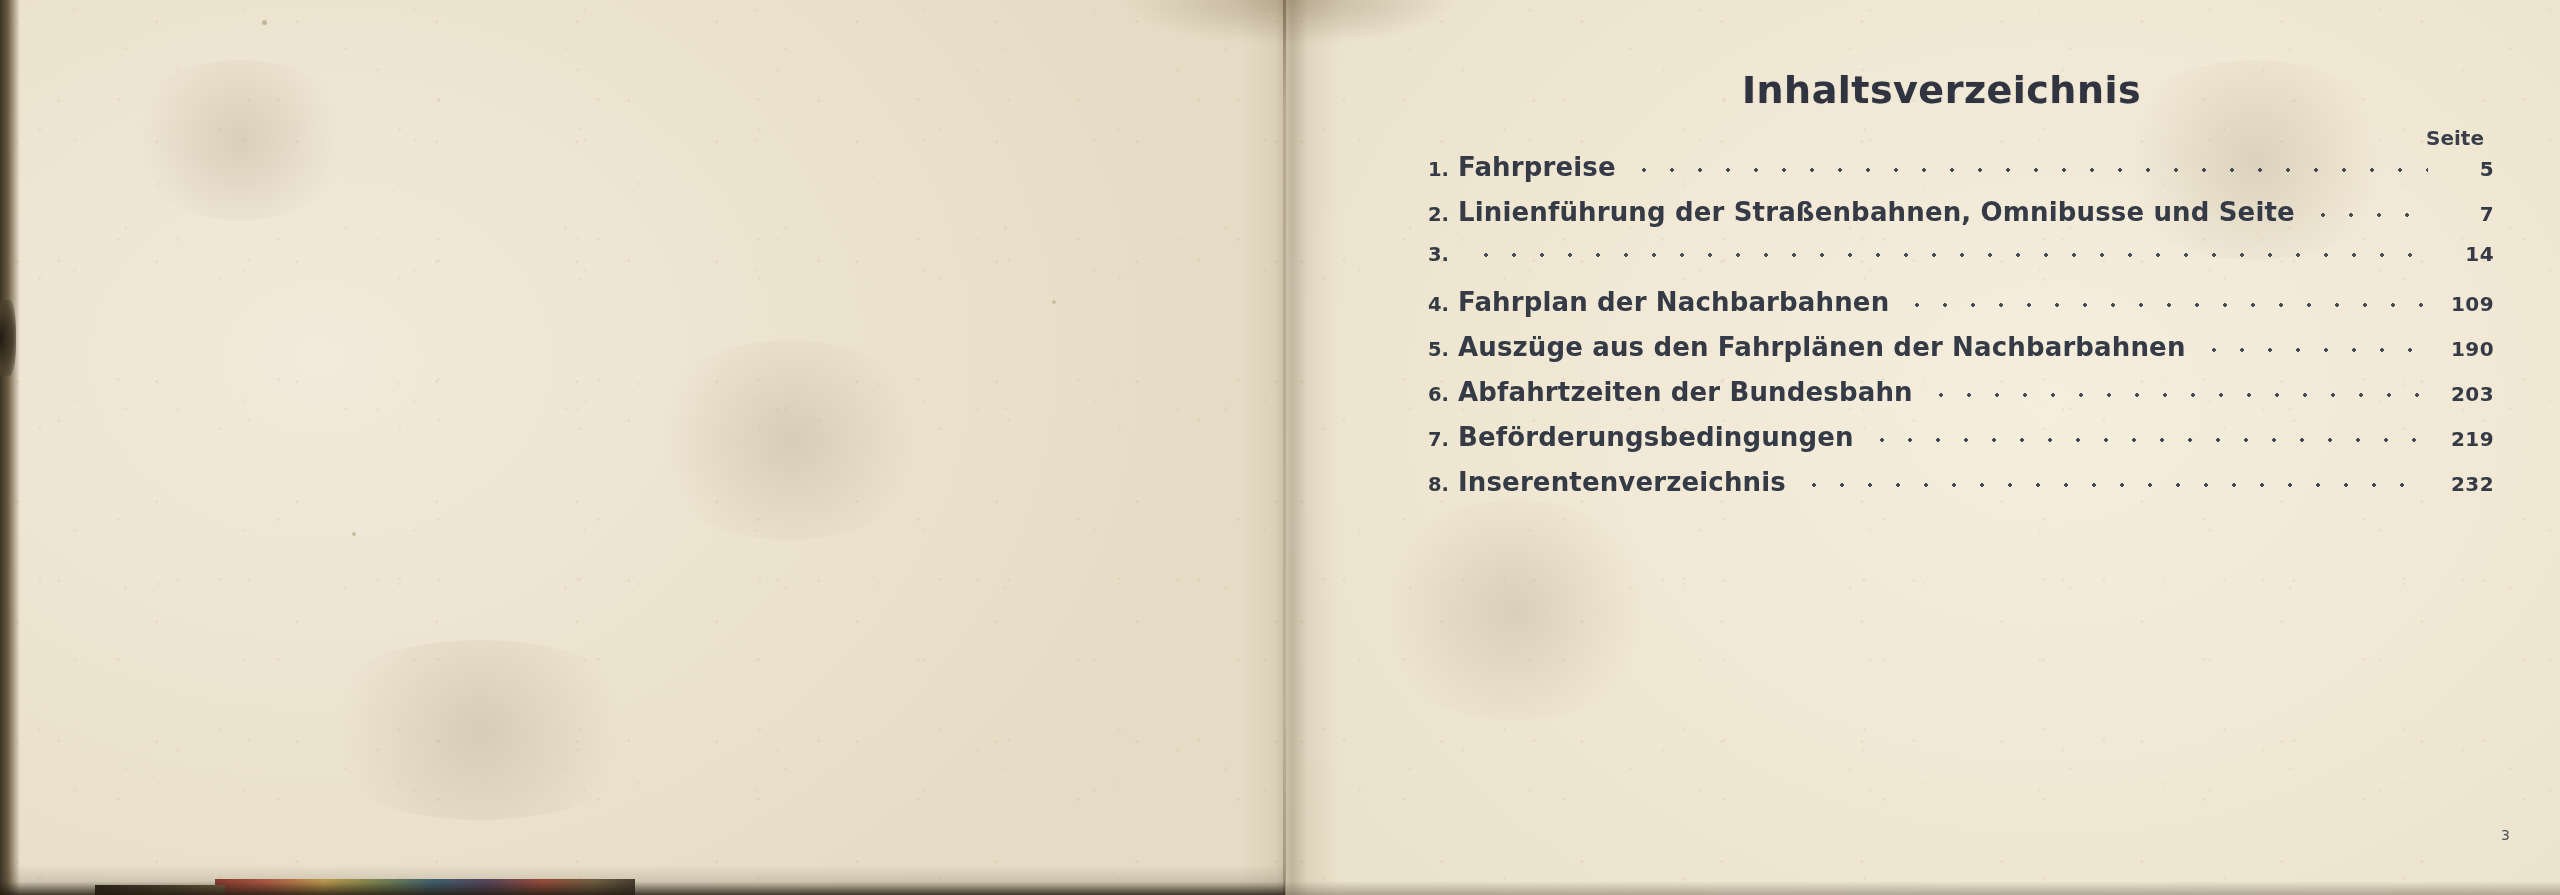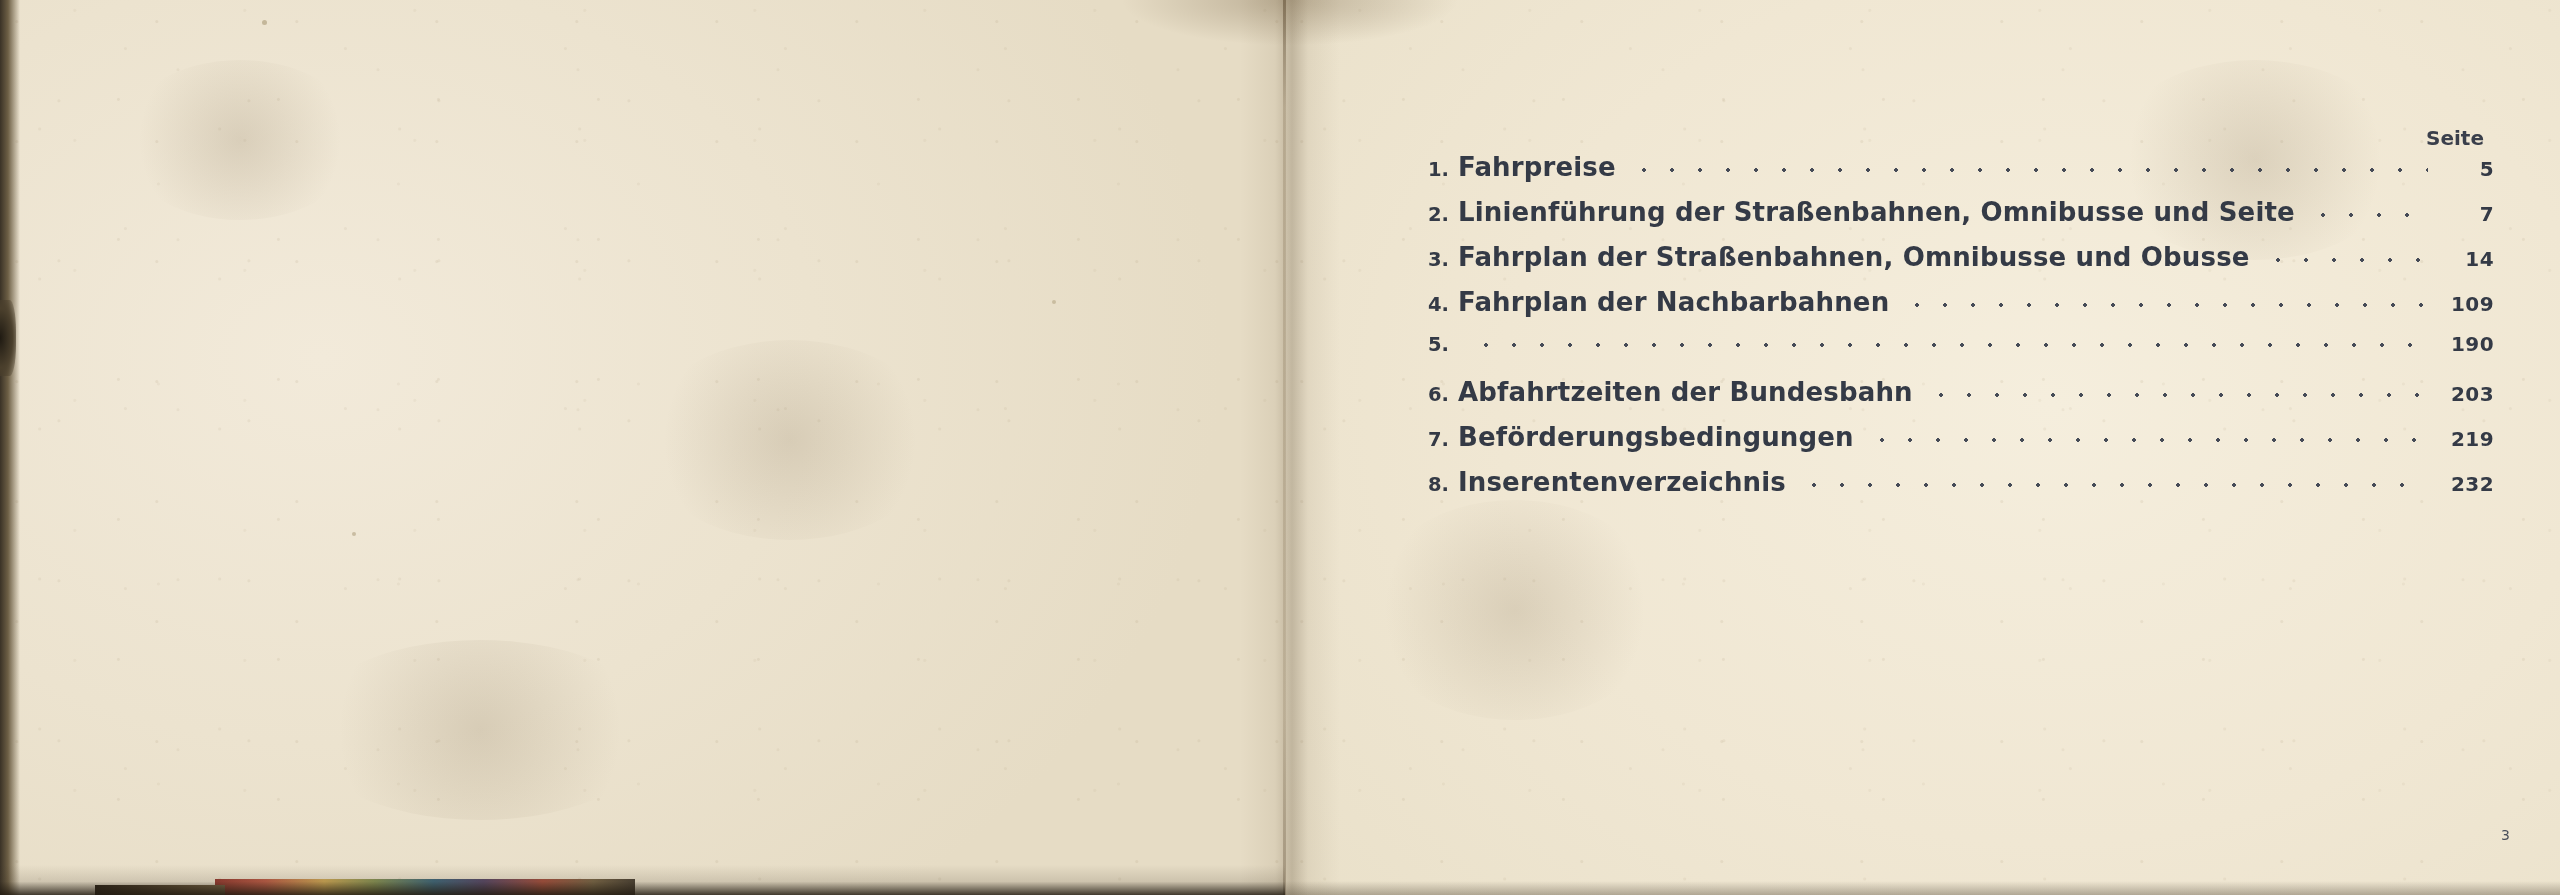--- a/index.html
+++ b/index.html
@@ -275,20 +275,21 @@
   <div id="top-curl"></div>
   <div id="edge-left"></div>
   <div id="notch"></div>
   <div id="peek-strip"></div>
   <div id="peek-strip2"></div>
   <div id="edge-bottom-left"></div>
   <div id="edge-bottom-right"></div>
 
   <div id="toc">
 
+    <div id="toc-title">Inhaltsverzeichnis</div>
 
     <div class="seite">Seite</div>
 
     <div id="toc-list">
 
       <div class="toc-row">
         <span class="toc-num">1.</span>
         <span class="toc-text">Fahrpreise</span>
         <span class="toc-dots"></span>
         <span class="toc-page">5</span>
@@ -296,34 +297,34 @@
 
       <div class="toc-row">
         <span class="toc-num">2.</span>
         <span class="toc-text">Linienführung der Straßenbahnen, Omnibusse und Seite</span>
         <span class="toc-dots"></span>
         <span class="toc-page">7</span>
       </div>
 
       <div class="toc-row">
         <span class="toc-num">3.</span>
-        <span class="toc-text">Fahrplan der Straßenbahnen, Omnibusse und Obusse</span>
         <span class="toc-dots"></span>
         <span class="toc-page">14</span>
       </div>
 
       <div class="toc-row">
         <span class="toc-num">4.</span>
         <span class="toc-text">Fahrplan der Nachbarbahnen</span>
         <span class="toc-dots"></span>
         <span class="toc-page">109</span>
       </div>
 
       <div class="toc-row">
         <span class="toc-num">5.</span>
+        <span class="toc-text">Auszüge aus den Fahrplänen der Nachbarbahnen</span>
         <span class="toc-dots"></span>
         <span class="toc-page">190</span>
       </div>
 
       <div class="toc-row">
         <span class="toc-num">6.</span>
         <span class="toc-text">Abfahrtzeiten der Bundesbahn</span>
         <span class="toc-dots"></span>
         <span class="toc-page">203</span>
       </div>

